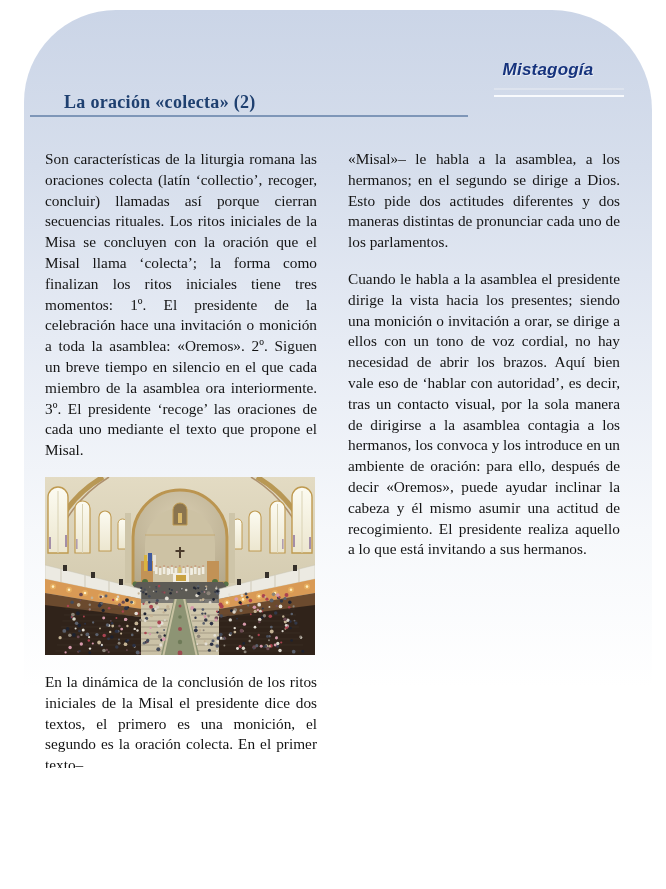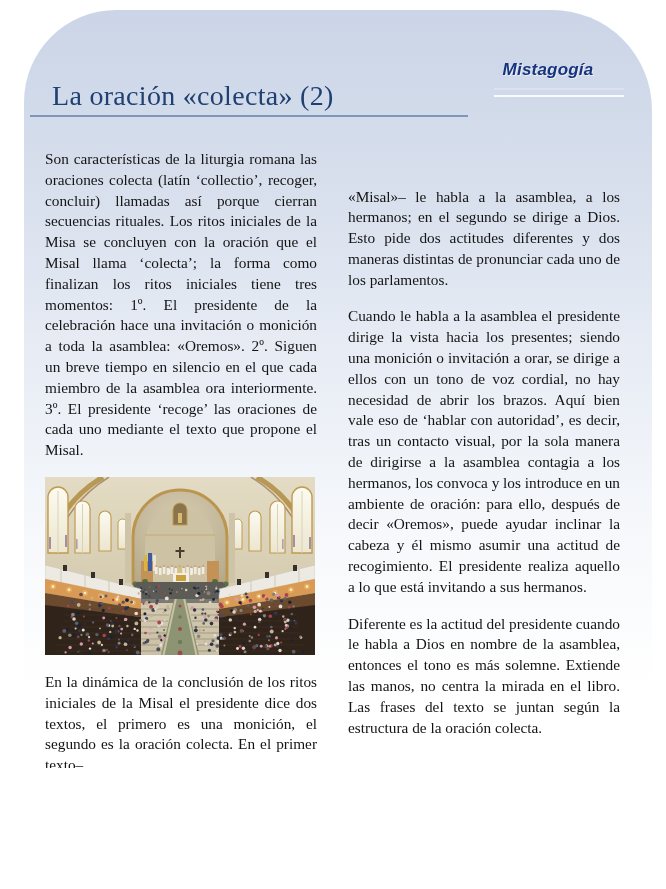--- a/index.html
+++ b/index.html
@@ -24,31 +24,31 @@
     font-size:17px;color:#16337d;
     text-shadow:1px 1px 0 rgba(255,255,255,0.55);
     letter-spacing:0.2px;
   }
   .brand-rule{
     position:absolute;top:78px;right:28px;width:130px;height:5px;
     border-top:2px solid #dde3ee;
     border-bottom:2px solid #f8fafd;
   }
   .title{
-    position:absolute;left:28px;top:70px;margin:0;
-    font-size:28px;font-weight:normal;color:#1f4070;
+    position:absolute;left:28px;top:70px;margin:12px;
+    font-size:18px;font-weight:bold;color:#1f4070;
     letter-spacing:0.3px;
   }
   .title-rule{
     position:absolute;left:6px;top:105px;width:438px;height:2px;
     background:#7e96b8;
   }
   .columns{
     position:absolute;left:21px;top:139px;width:578px;
-    display:flex;gap:31px;align-items:center;
+    display:flex;gap:31px;
   }
   .col{width:272px;}
   .col p{
     margin:0 0 16px 0;
     font-size:15.3px;line-height:20.8px;
     color:#141414;
     text-align:justify;
   }
   figure.photo{
     margin:12px 0 17px 0;width:270px;height:178px;
@@ -609,18 +609,17 @@
               </g>
           </svg>
         </figure>
 
         <p>En la dinámica de la conclusión de los ritos iniciales de la Misal el presidente dice dos textos, el primero es una monición, el segundo es la oración colecta. En el primer texto–</p>
       </div>
 
       <div class="col">
         <p>«Misal»– le habla a la asamblea, a los hermanos; en el segundo se dirige a Dios. Esto pide dos actitudes diferentes y dos maneras distintas de pronunciar cada uno de los parlamentos.</p>
         <p>Cuando le habla a la asamblea el presidente dirige la vista hacia los presentes; siendo una monición o invitación a orar, se dirige a ellos con un tono de voz cordial, no hay necesidad de abrir los brazos. Aquí bien vale eso de ‘hablar con autoridad’, es decir, tras un contacto visual, por la sola manera de dirigirse a la asamblea contagia a los hermanos, los convoca y los introduce en un ambiente de oración: para ello, después de decir «Oremos», puede ayudar inclinar la cabeza y él mismo asumir una actitud de recogimiento. El presidente realiza aquello a lo que está invitando a sus hermanos.</p>
-        <p>Diferente es la actitud del presidente cuando le habla a Dios en nombre de la asamblea, entonces el tono es más solemne. Extiende las manos, no centra la mirada en el libro. Las frases del texto se juntan según la estructura de la oración colecta.</p>
       </div>
 
     </div>
   </div>
 </div>
 
 </body></html>

